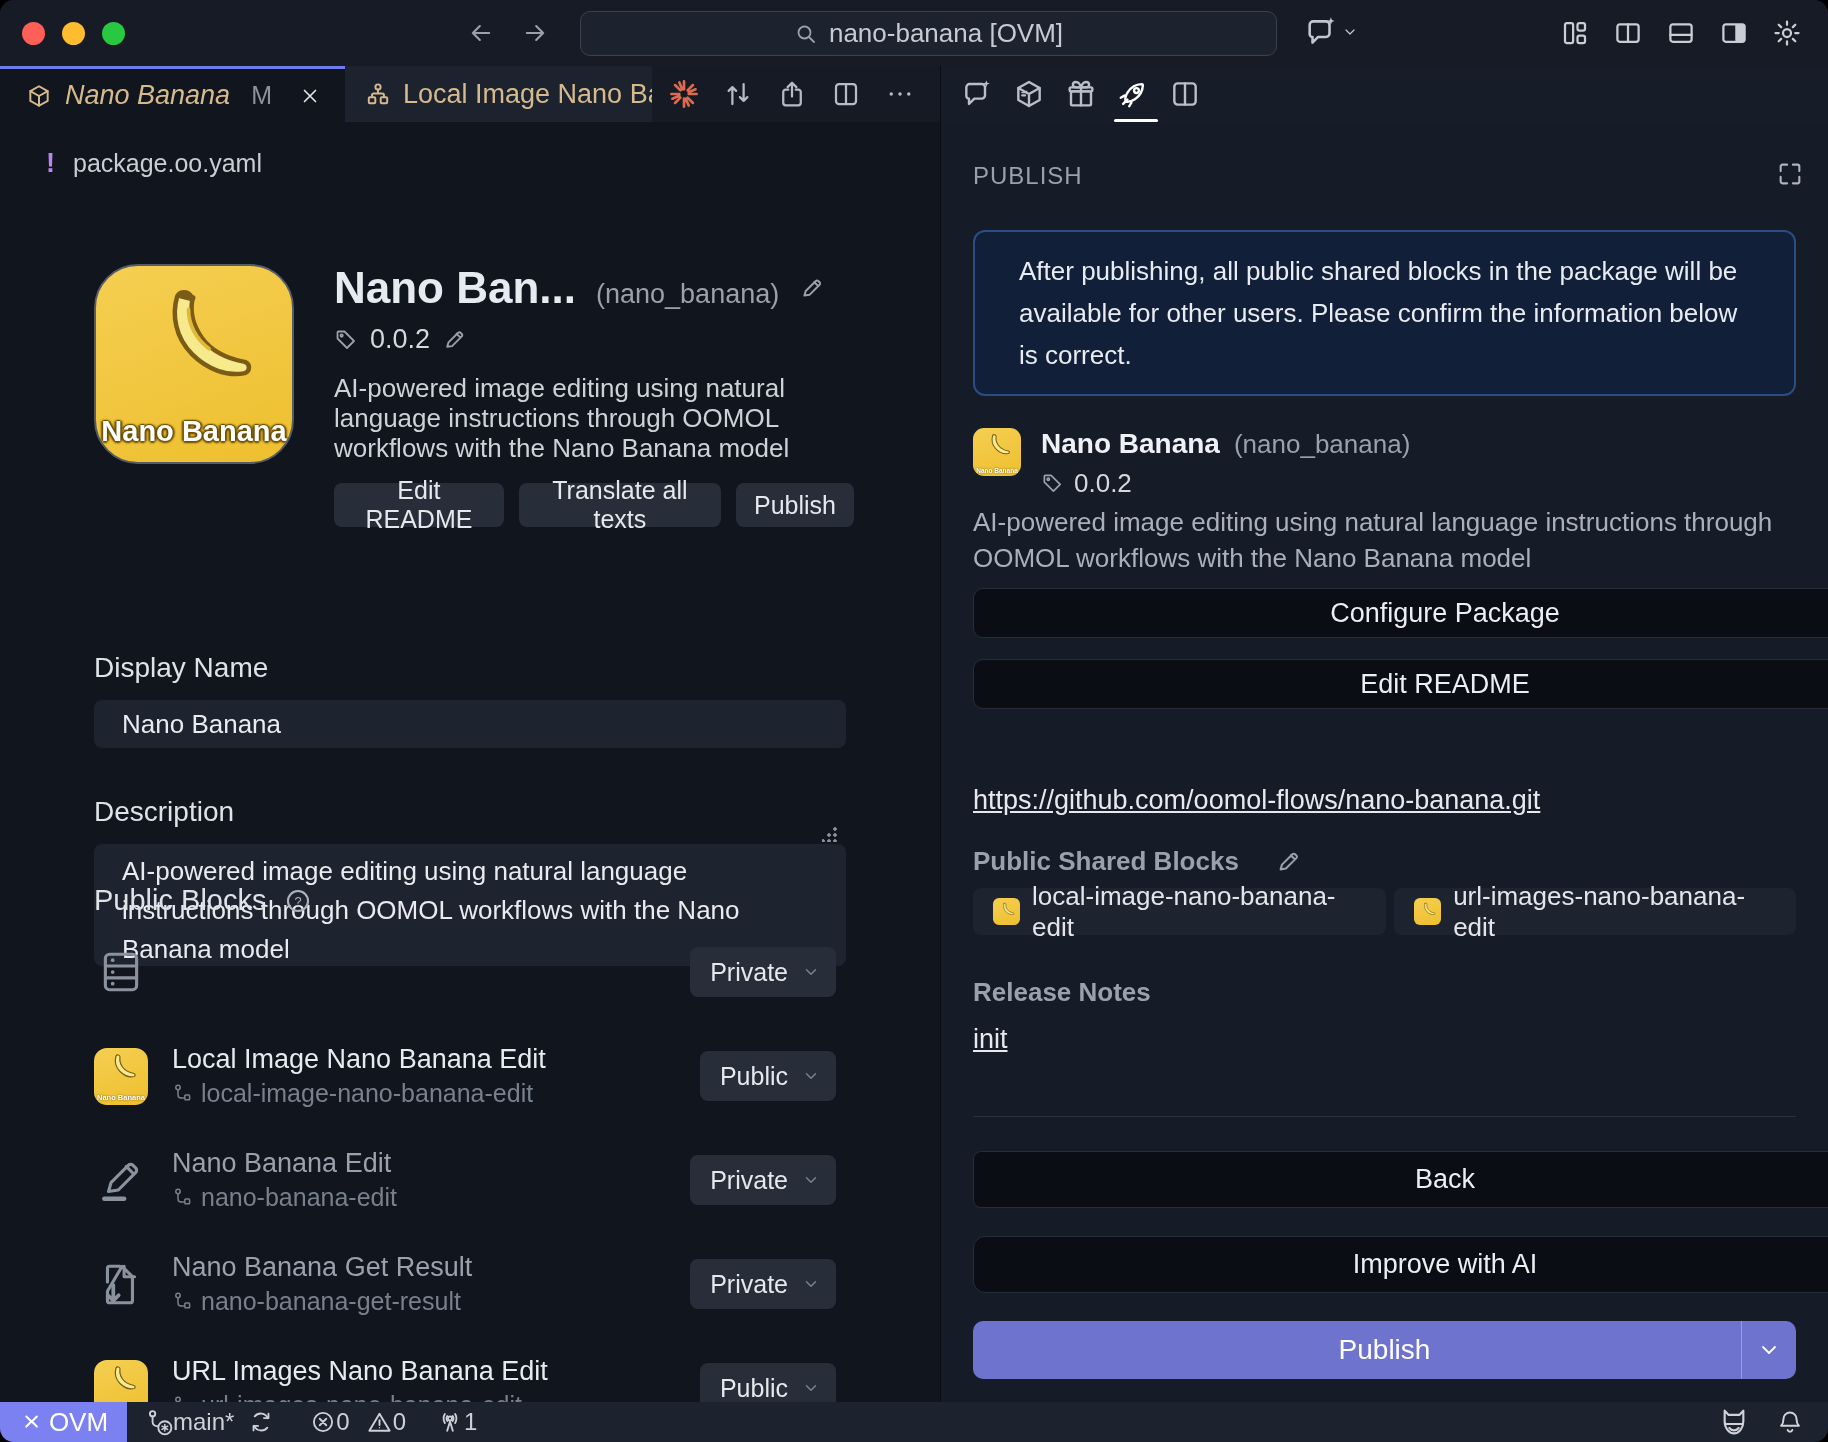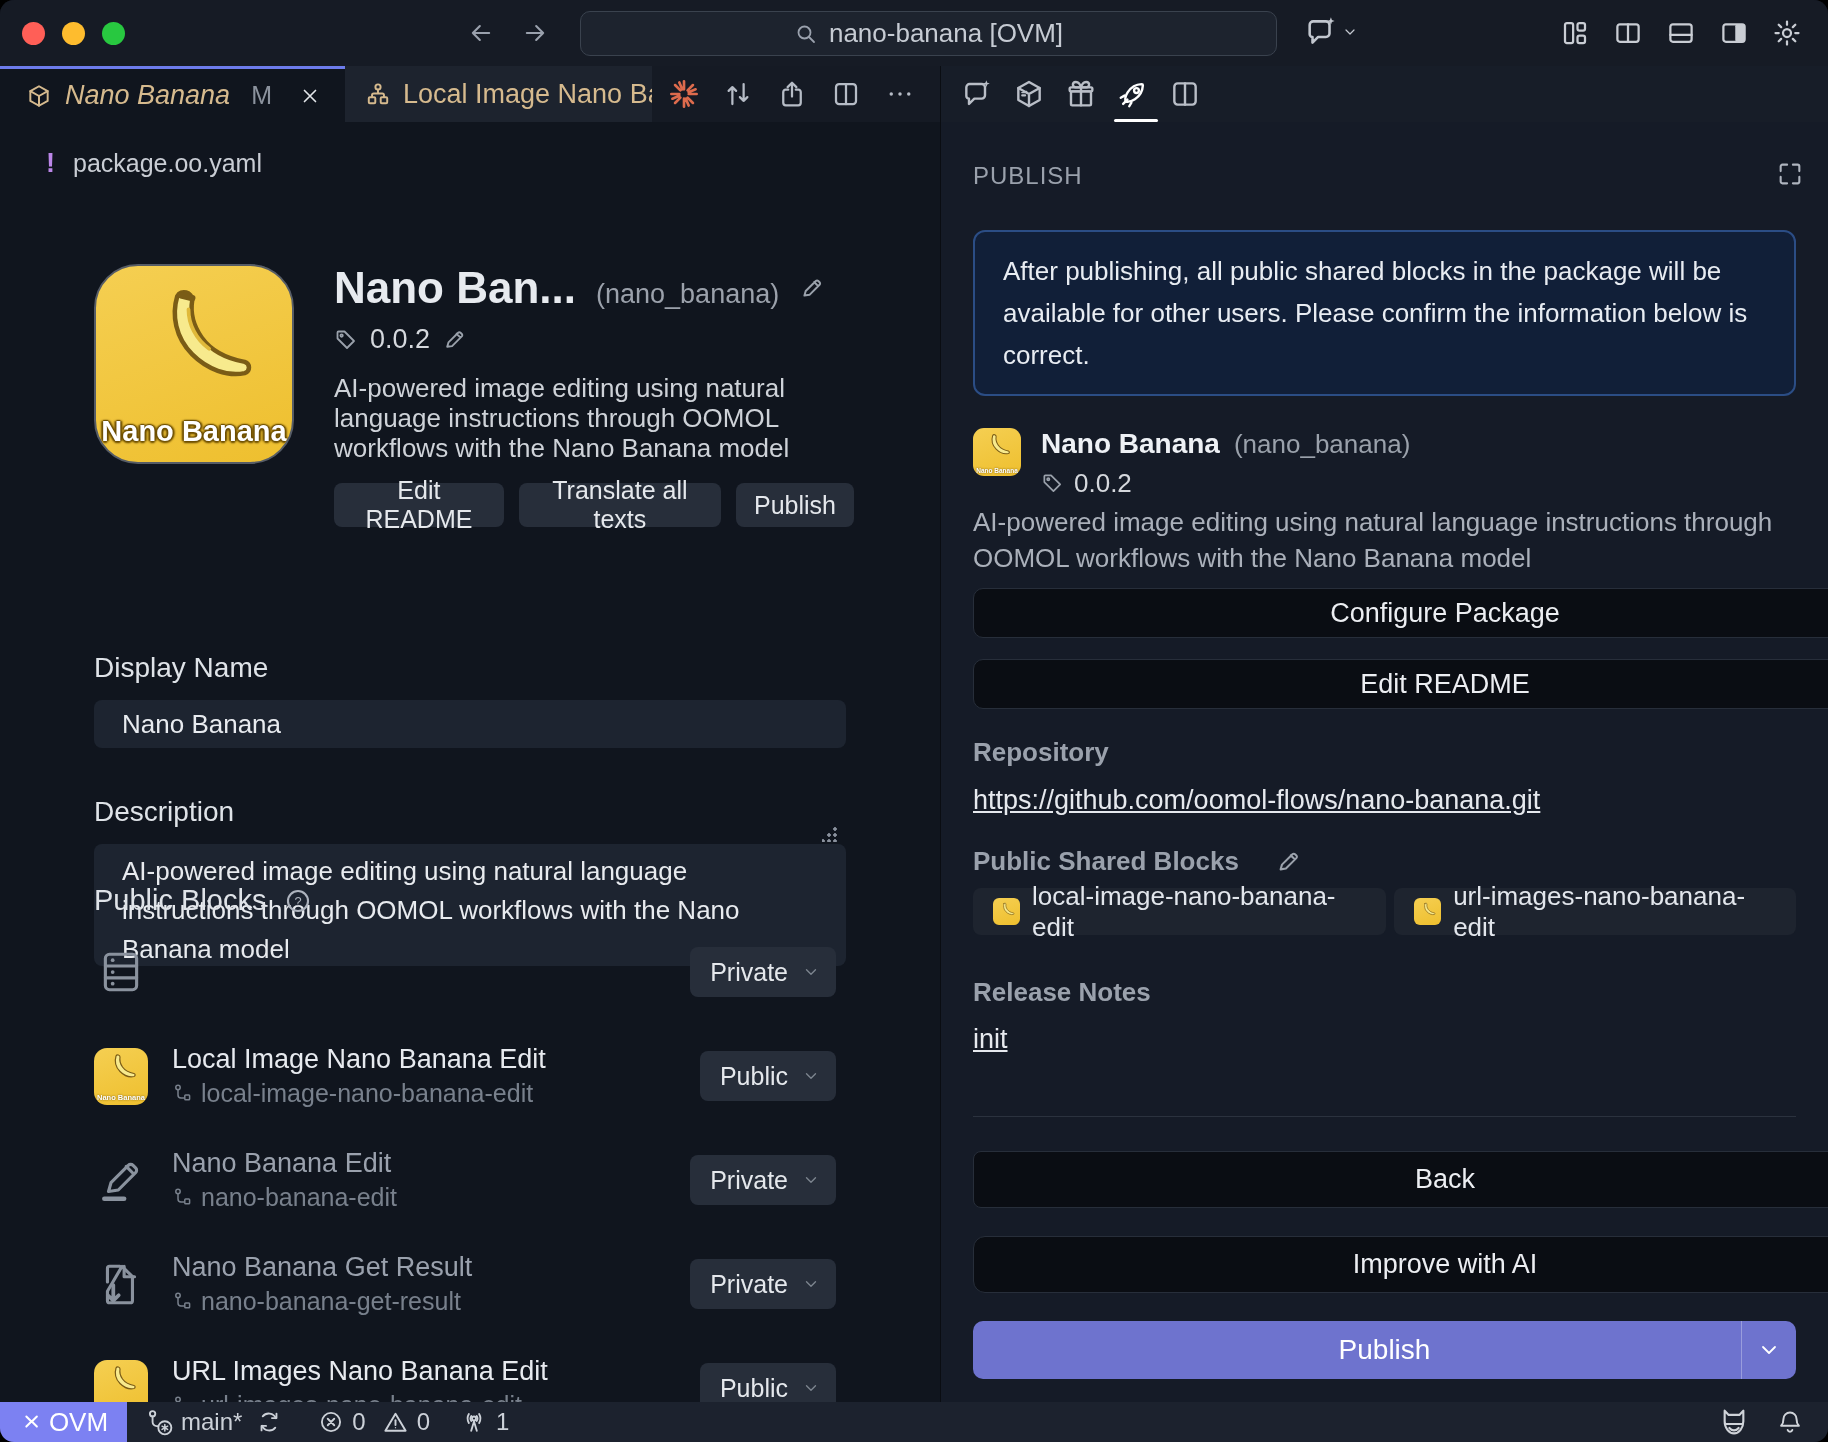--- a/index.html
+++ b/index.html
@@ -106,21 +106,21 @@
     padding:0 16px 0 20px;gap:14px;color:#e5e8ec;font-size:25px;cursor:pointer;flex:none;}
   .vis-dd .icon{color:#7d858f;}
 
   
   .right-panel{position:absolute;left:940px;top:122px;width:888px;height:1280px;background:var(--rpanel);
     border-left:1px solid #0a0d12;overflow:hidden;}
   .rp{position:absolute;left:32px;width:823px;}
   .rp-title{top:40px;color:#9aa1ac;font-size:24px;letter-spacing:1px;}
   .expand-ic{position:absolute;right:24px;top:38px;color:#aeb4be;}
   .notice{top:108px;height:166px;background:var(--noticebg);border:2px solid var(--noticeborder);
-    border-radius:12px;padding:18px 28px;color:#e8ecf2;font-size:26px;line-height:42px;}
+    border-radius:12px;padding:18px 44px;color:#e8ecf2;font-size:26px;line-height:42px;}
   .rp-pkg{top:306px;display:flex;gap:20px;}
   .rp-icon{width:48px;height:48px;border-radius:11px;background:linear-gradient(160deg,#f5cf52,#eebf2e);
     position:relative;overflow:hidden;flex:none;}
   .rp-icon svg{position:absolute;left:10px;top:3px;width:28px;height:32px;}
   .rp-icon .mini-label{font-size:6.5px;bottom:2px;}
   .rp-name-row{display:flex;align-items:baseline;gap:14px;}
   .rp-name{color:#eef1f5;font-size:28px;font-weight:bold;}
   .rp-id{color:#9aa1ab;font-size:26px;}
   .rp-ver{display:flex;align-items:center;gap:10px;margin-top:8px;color:#d5d8dd;font-size:26px;}
   .rp-desc{top:382px;color:#aab0ba;font-size:26px;line-height:36px;}
@@ -143,21 +143,21 @@
     border:none;border-radius:10px;color:#fff;font-size:28px;display:flex;align-items:center;
     justify-content:center;cursor:pointer;font-family:inherit;}
   .publish-chev{position:absolute;right:0;top:0;bottom:0;width:55px;border-left:1px solid rgba(255,255,255,.3);
     display:flex;align-items:center;justify-content:center;color:#fff;}
 
   
   .statusbar{position:absolute;left:0;top:1402px;width:1828px;height:40px;background:var(--status);
     display:flex;align-items:center;color:#ccd1d8;font-size:24px;}
   .ovm-badge{width:127px;height:40px;background:var(--ovm);color:#fff;display:flex;align-items:center;
     justify-content:center;gap:8px;font-size:26px;flex:none;cursor:pointer;}
-  .sb-item{display:flex;align-items:center;gap:8px;cursor:pointer;}
+  .sb-item{display:flex;align-items:center;cursor:pointer;}
   .sb-right{margin-left:auto;display:flex;align-items:center;gap:26px;margin-right:24px;color:#cfd3d9;}
 </style>
 </head>
 <body>
 
 <div class="window">
 
   <div class="titlebar">
     <div class="lights">
       <div class="light" style="background:#ff5f57"></div>
@@ -565,21 +565,20 @@
           <span>0.0.2</span>
         </div>
       </div>
     </div>
 
     <div class="rp rp-desc">AI-powered image editing using natural language instructions through OOMOL workflows with the Nano Banana model</div>
 
     <button class="big-btn" style="top:466px;height:50px">Configure Package</button>
     <button class="big-btn" style="top:537px;height:50px">Edit README</button>
 
-    <div class="rp rp-label" style="top:615px">Repository</div>
     <div class="rp rp-value" style="top:663px">https://github.com/oomol-flows/nano-banana.git</div>
 
     <div class="rp shared-row">
       <span class="rp-label">Public Shared Blocks</span>
       <span class="icon pencil-ic">
         <svg width="27" height="27" viewBox="0 0 24 24">
             <path d="M14 6.5l3.5 3.5M5 19l1.2-4.2 9.3-9.3a1.6 1.6 0 012.3 0l1.2 1.2a1.6 1.6 0 010 2.3l-9.3 9.3L5 19z"></path>
           </svg>
         </span>
     </div>

